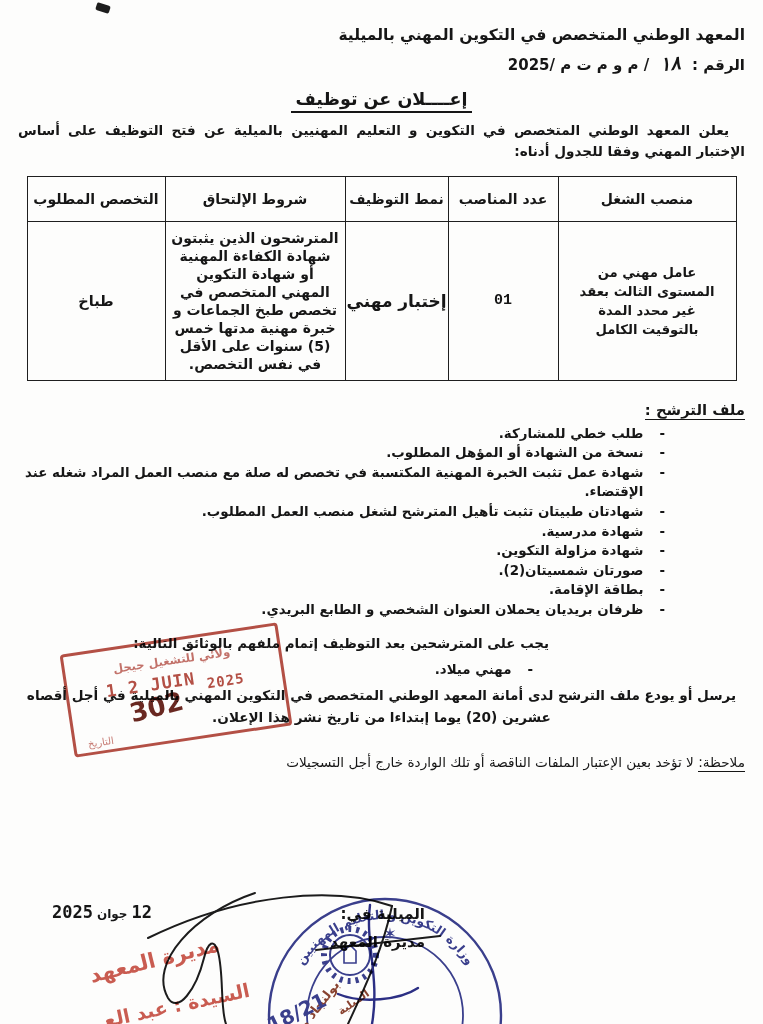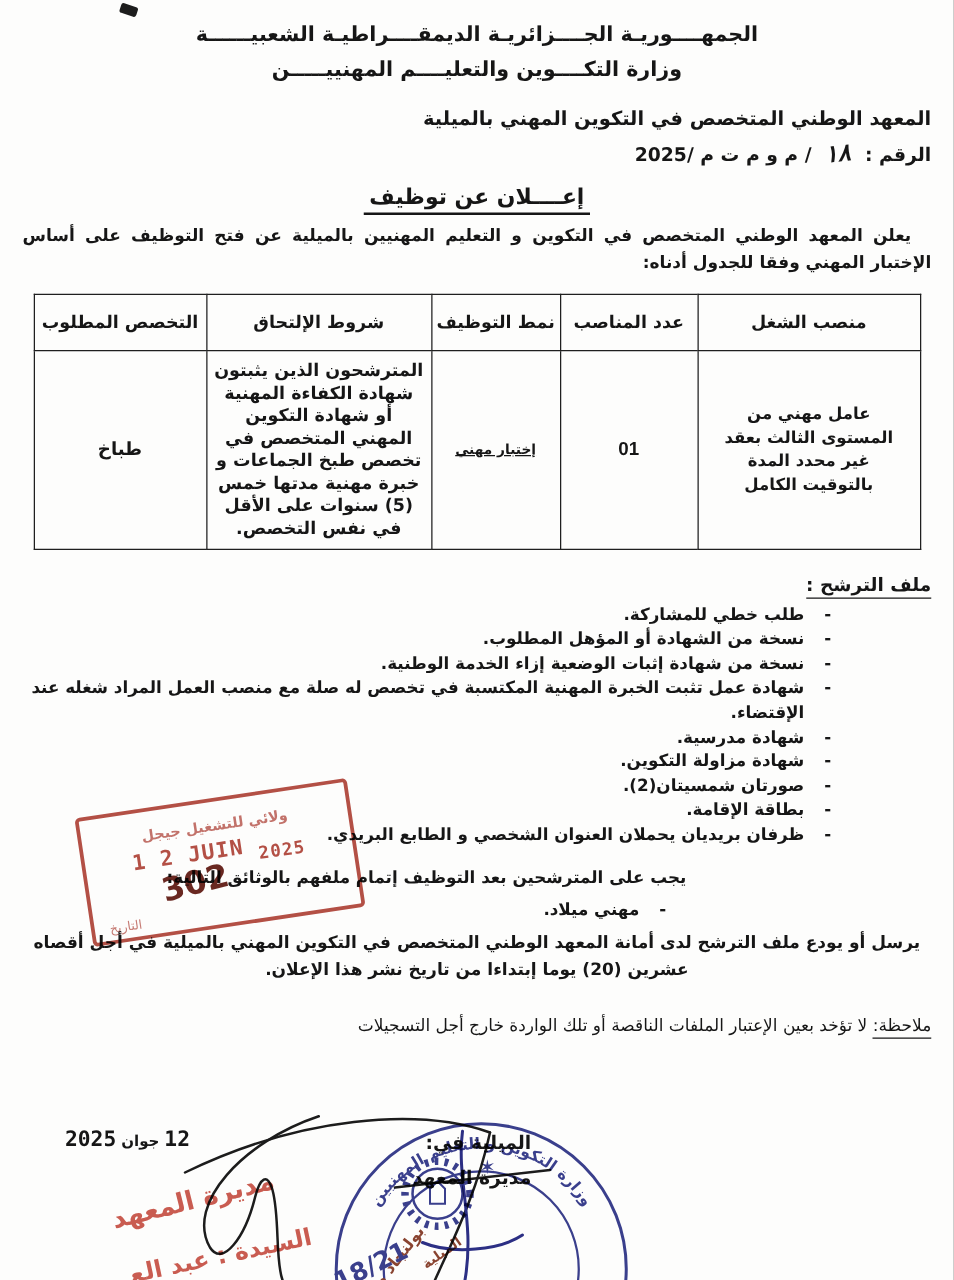--- a/index.html
+++ b/index.html
@@ -25,22 +25,22 @@
   .doc-title{text-align:center;margin-top:12px;font-size:17.5px;font-weight:bold;}
   .doc-title span{border-bottom:2px solid #161616;padding:0 4px 2px;}
   
   .intro{margin-top:11px;font-size:13.6px;font-weight:bold;line-height:21px;text-align:justify;text-indent:16px;}
   
   table.jobs{border-collapse:collapse;margin:12px auto 0 auto;width:709px;table-layout:fixed;}
   table.jobs th,table.jobs td{border:1.6px solid #1f1f1f;font-weight:bold;vertical-align:middle;text-align:center;}
   table.jobs th{height:42px;font-size:14px;}
   col.c-pos{width:178px}col.c-num{width:110px}col.c-mode{width:103px}col.c-cond{width:180px}col.c-spec{width:138px}
   td.cell-pos{font-size:13.2px;line-height:19px;padding:0 16px;}
-  td.cell-num{font-size:15px;font-family:Liberation Sans, sans-serif;}
-  td.cell-mode{font-size:11px;text-decoration:underline;}
+  td.cell-num{font-size:15px;font-family:Liberation Mono, monospace;}
+  td.cell-mode{font-size:17px;}
   td.cell-cond{font-size:14px;line-height:18px;padding:7px 5px;}
   td.cell-spec{font-size:14.5px;}
   
   .sec-heading{margin-top:20px;font-size:14.8px;font-weight:bold;}
   .sec-heading span{border-bottom:1.8px solid #161616;padding-bottom:1px;}
   ul.doc-list{list-style:none;margin:6px 0 0 0;padding:0;}
   ul.doc-list li{display:flex;align-items:flex-start;padding-right:80px;font-size:13.4px;font-weight:bold;line-height:19.6px;}
   ul.doc-list li::before{content:"-";margin-left:16px;font-weight:bold;}
   ul.doc-list.inner li{padding-right:212px;}
   .posthire-intro{margin-top:14px;padding-right:196px;font-size:13.4px;font-weight:bold;line-height:20px;}
@@ -72,24 +72,20 @@
   .red-sig{position:absolute;color:#c0392b;font-weight:bold;letter-spacing:1px;opacity:.82;z-index:3;mix-blend-mode:multiply;white-space:nowrap;}
   .red-sig-1{left:88px;top:948px;transform:rotate(-14deg);font-size:21px;}
   .red-sig-2{left:102px;top:994px;transform:rotate(-12deg);font-size:19px;}
 </style>
 </head>
 <body>
 
 <div class="page">
   <div class="speck"></div>
 
-  <div class="rep-header">
-    <div>الجمهــــوريـة الجــــزائريـة الديمقــــراطيـة الشعبيــــــة</div>
-    <div>وزارة التكــــوين والتعليــــم المهنييـــــن</div>
-  </div>
 
   <div class="org-block">
     <div>المعهد الوطني المتخصص في التكوين المهني بالميلية</div>
     <div class="ref-line">
       <span>الرقم :</span>
       <span class="ref-number">١٨</span>
       <span>/ م و م ت م /2025</span>
     </div>
   </div>
 
@@ -131,24 +127,24 @@
     <span>ملف الترشح :</span>
   </div>
   <ul class="doc-list">
     <li>
         <span>طلب خطي للمشاركة.</span>
       </li>
     <li>
         <span>نسخة من الشهادة أو المؤهل المطلوب.</span>
       </li>
     <li>
-        <span>نسخة من شهادة إثبات الوضعية إزاء الخدمة الوطنية.</span>
-      </li>
-    <li>
         <span>شهادة عمل تثبت الخبرة المهنية المكتسبة في تخصص له صلة مع منصب العمل المراد شغله عند الإقتضاء.</span>
+      </li>
+    <li>
+        <span>شهادتان طبيتان تثبت تأهيل المترشح لشغل منصب العمل المطلوب.</span>
       </li>
     <li>
         <span>شهادة مدرسية.</span>
       </li>
     <li>
         <span>شهادة مزاولة التكوين.</span>
       </li>
     <li>
         <span>صورتان شمسيتان(2).</span>
       </li>

